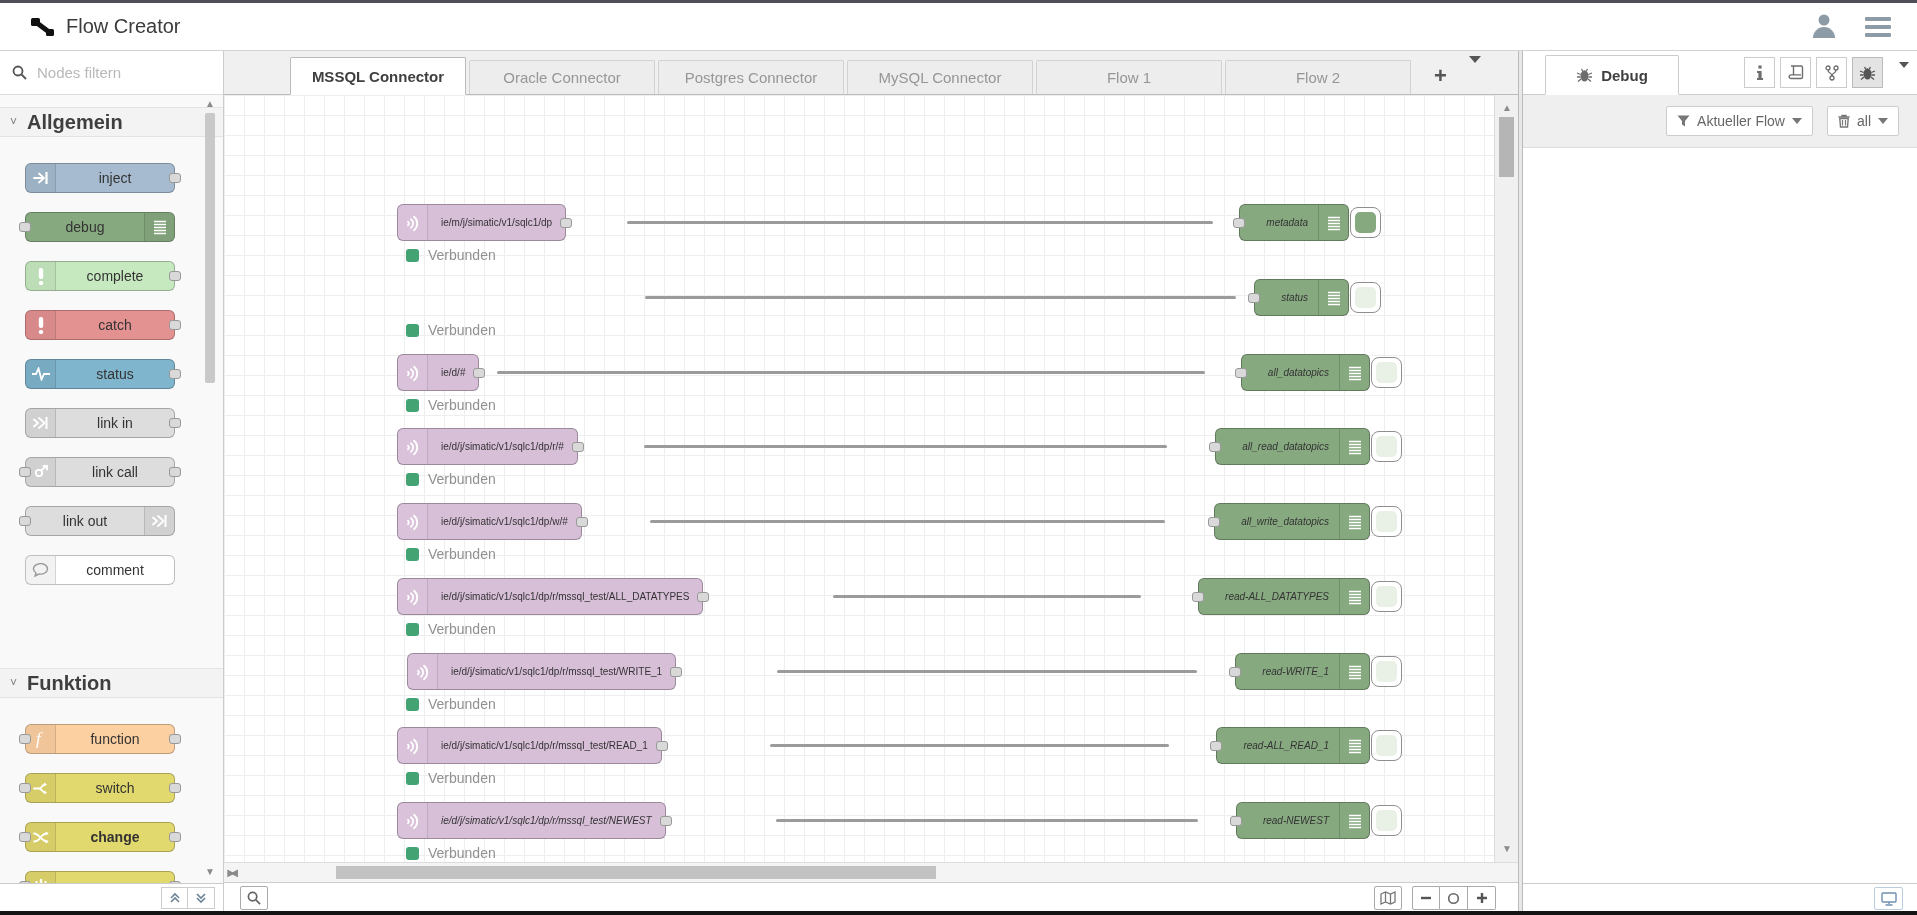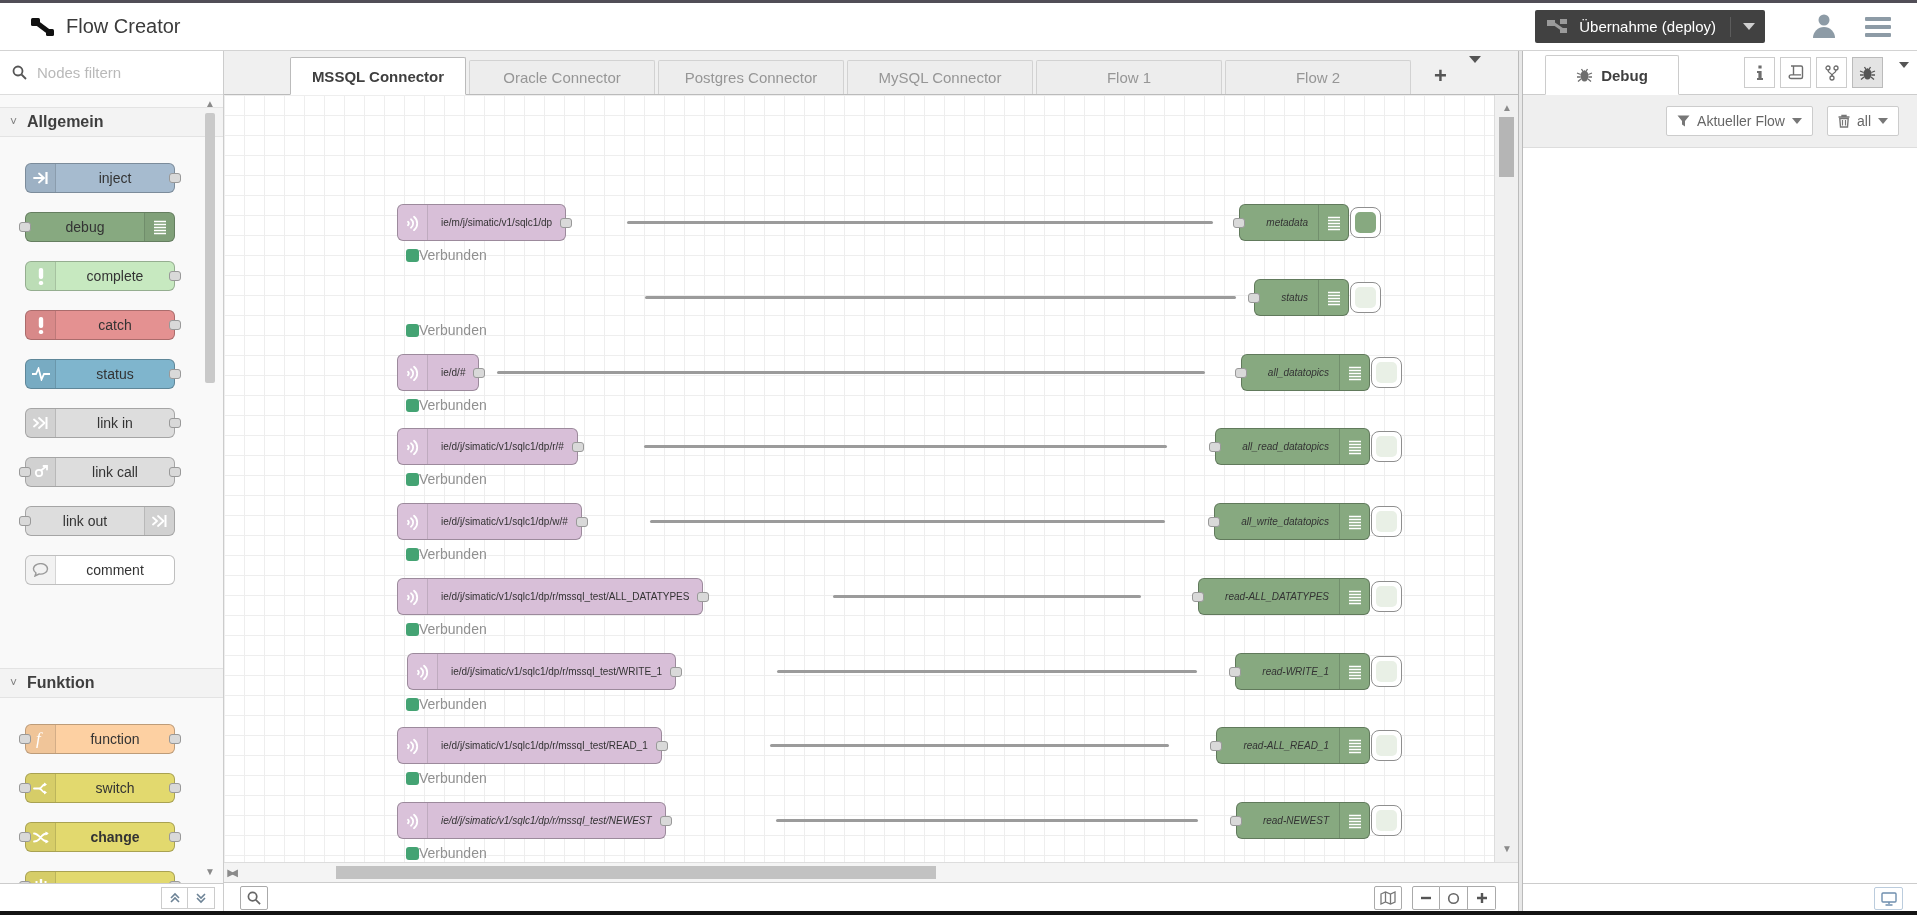--- a/index.html
+++ b/index.html
@@ -39,21 +39,21 @@
   
   .palette-search { height:44px; border-bottom:1px solid #ddd; background:#fff; display:flex;
     align-items:center; padding:0 12px; }
   .palette-search input { border:none; outline:none; font-size:15px; color:#444; width:160px;
     margin-left:8px; background:transparent; font-family:"Liberation Sans",sans-serif; }
   .palette-search input::placeholder { color:#b9b9b9; }
   .palette-content { position:absolute; top:44px; left:0; right:0; bottom:28px; overflow:hidden; }
   .palette-section-header { margin-top:12px; height:30px; background:#f3f3f3; border-top:1px solid #e3e3e3;
     border-bottom:1px solid #e3e3e3; display:flex; align-items:center; padding:0 10px; cursor:pointer; }
   .palette-section-header .chev { color:#7f7f7f; font-size:12px; margin-right:10px; }
-  .palette-section-header .sec-label { font-size:16px; font-weight:bold; color:#3f3f3f; }
+  .palette-section-header .sec-label { font-size:20px; font-weight:bold; color:#3f3f3f; }
   .palette-items { padding:26px 0 6px 0; }
   .palette-node { position:relative; width:150px; height:30px; margin:0 0 19px 25px; border-radius:6px;
     border:1px solid rgba(0,0,0,0.25); cursor:grab; }
   .palette-node .pn-label { position:absolute; top:0; bottom:0; display:flex; align-items:center;
     justify-content:center; font-size:14px; color:#333; }
   .pn-icon { position:absolute; top:0; bottom:0; width:30px; display:flex; align-items:center;
     justify-content:center; background:rgba(0,0,0,0.05); }
   .pn-icon.left { left:0; border-right:1px solid rgba(0,0,0,0.12); border-radius:5px 0 0 5px; }
   .pn-icon.right { right:0; border-left:1px solid rgba(0,0,0,0.12); border-radius:0 5px 5px 0; }
   .port { position:absolute; width:12px; height:10px; background:#d9d9d9; border:1px solid #999;
@@ -120,21 +120,21 @@
   .debug-node { background:#87a980; display:flex; align-items:center; justify-content:flex-end; }
   .debug-node .nd-label { padding:0 10px 0 26px; font-style:italic; white-space:nowrap; }
   .debug-node .icon-zone { width:30px; align-self:stretch; border-left:1px solid rgba(0,0,0,0.15);
     display:flex; align-items:center; justify-content:center; border-radius:0 5px 5px 0; }
   .dbg-toggle { position:absolute; right:-33px; top:2px; width:31px; height:31px; background:#fff;
     border:1px solid #8f8f8f; border-radius:8px; cursor:pointer; }
   .dbg-toggle .inner { position:absolute; inset:4px; border-radius:5px; }
   .dbg-toggle .inner.on { background:#87a980; }
   .dbg-toggle .inner.off { background:#e9f0e6; }
   .wire { position:absolute; height:3px; background:#9b9b9b; border-radius:2px; z-index:1; }
-  .node-status { position:absolute; display:flex; align-items:center; gap:0; z-index:2; }
+  .node-status { position:absolute; display:flex; align-items:center; gap:9px; z-index:2; }
   .node-status .dot { width:13px; height:13px; border-radius:3px; }
   .node-status .st-label { font-size:14px; color:#909090; }
 
   
   .debug-tabrow { position:relative; height:44px; background:#fff; border-bottom:1px solid #ccc; }
   .debug-tab { position:absolute; left:22px; bottom:-1px; height:40px; width:134px; background:#fff;
     border:1px solid #ccc; border-bottom:1px solid #fff; border-radius:2px 2px 0 0; display:flex;
     align-items:center; justify-content:center; gap:8px; font-size:15px; font-weight:bold; color:#3f3f3f;
     cursor:pointer; }
   .debug-tab-btns { position:absolute; right:34px; top:6px; display:flex; gap:5px; }
@@ -161,32 +161,20 @@
   <div class="top-strip"></div>
 
   <div class="header">
     <svg class="logo" viewBox="0 0 26 24">
       <path d="M7 8 L19 17" stroke="#111" stroke-width="5" fill="none"></path>
       <rect x="1" y="3" width="9" height="8" rx="1.5" fill="#111"></rect>
       <rect x="16" y="14" width="8" height="7" rx="1.5" fill="#111"></rect>
     </svg>
     <span class="app-title">Flow Creator</span>
     <div class="header-right">
-      <div class="deploy-btn">
-        <svg width="22" height="17" viewBox="0 0 22 17">
-          <path d="M6 5 L16 12" stroke="#9a9a9a" stroke-width="3" fill="none"></path>
-          <rect x="0" y="2" width="8" height="6" fill="#9a9a9a"></rect>
-          <rect x="13" y="10" width="7" height="5" fill="#9a9a9a"></rect>
-          <rect x="13" y="1" width="7" height="5" fill="#9a9a9a"></rect>
-        </svg>
-        <span>Übernahme (deploy)</span>
-        <span class="deploy-caret">
-            <span class="caret-down"></span>
-          </span>
-      </div>
       <div class="user-btn">
         <svg width="26" height="26" viewBox="0 0 26 26">
           <circle cx="13" cy="8" r="5.5" fill="#8d9ba6"></circle>
           <path d="M2 26 a11 11 0 0 1 22 0 z" fill="#8d9ba6"></path>
         </svg>
       </div>
       <div class="menu-btn">
         <span></span>
           <span></span>
           <span></span>

